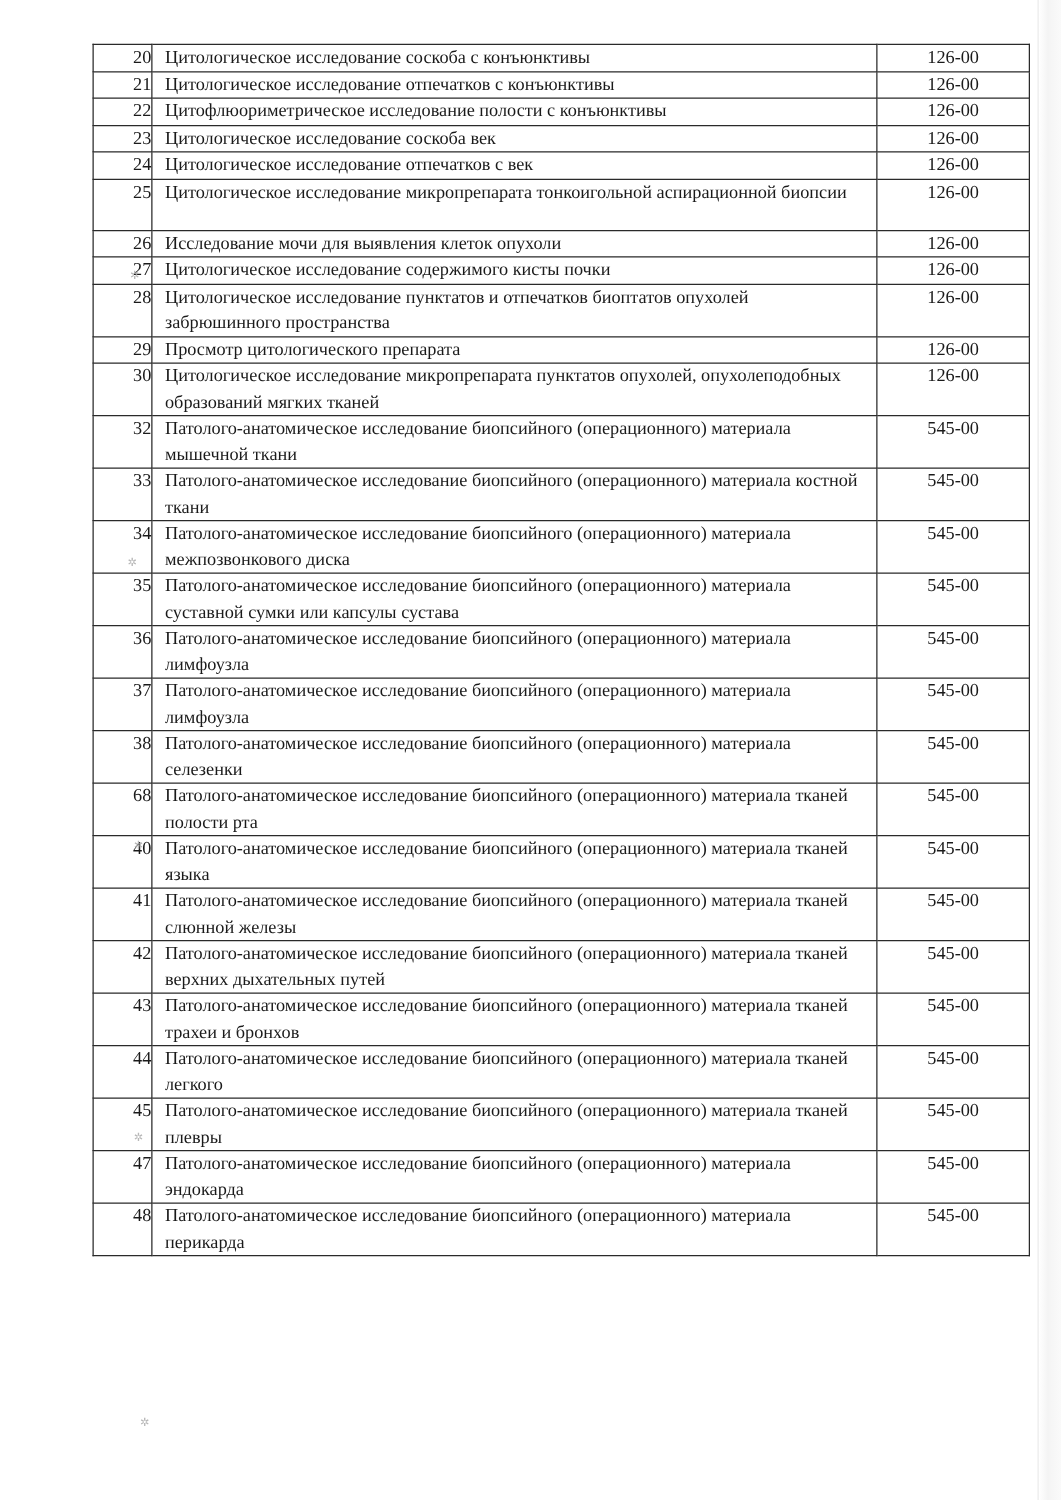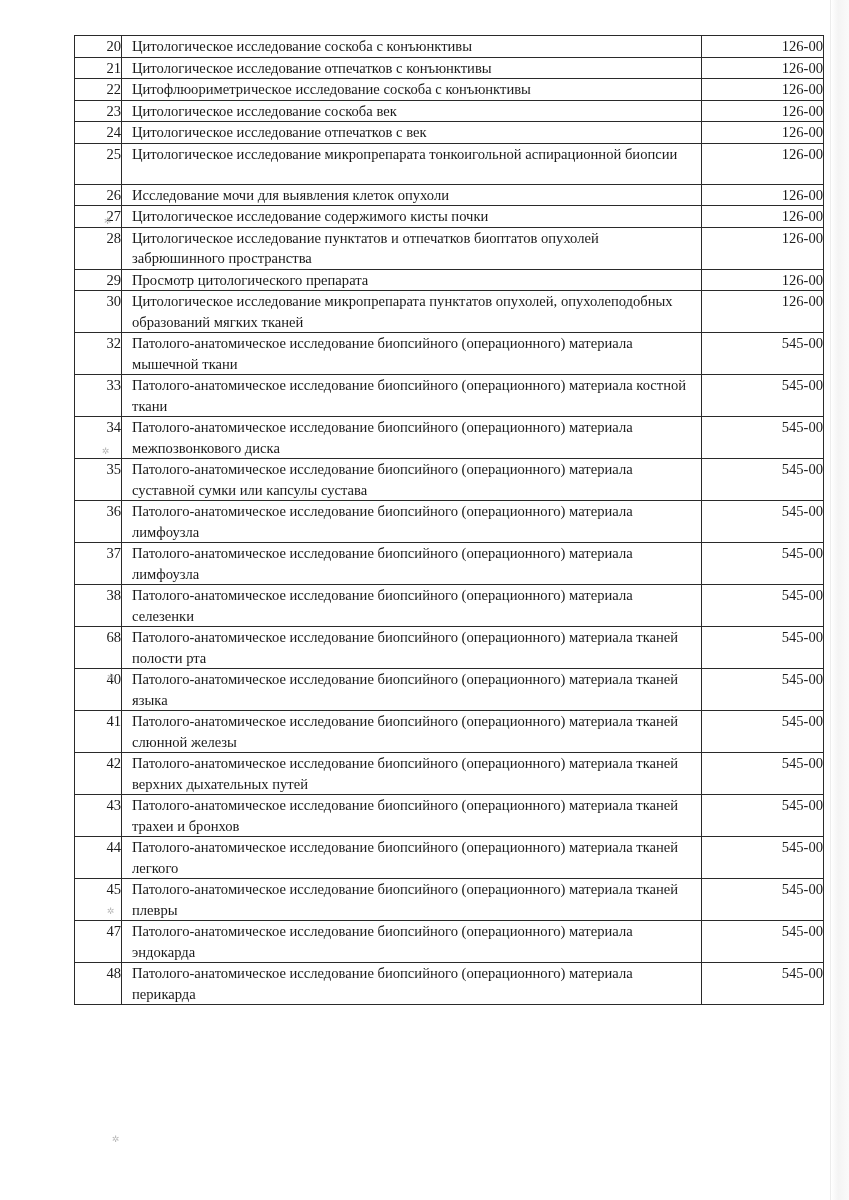--- a/index.html
+++ b/index.html
@@ -43,21 +43,21 @@
     width: 46px;
     text-align: right;
     padding-top: 0px;
   }
   td.col-name {
     padding-left: 10px !important;
     padding-right: 6px !important;
   }
   td.col-price {
     width: 121px;
-    text-align: right;
+    text-align: center;
   }
   tr.r1 td { height: 19.6px; }
   tr.r2 td { height: 40px; }
   .scan-speck {
     position: absolute;
     color: #b8b8b8;
     font-size: 9px;
     font-family: "DejaVu Sans", sans-serif;
   }
 </style>
@@ -73,21 +73,21 @@
         <td class="col-name">Цитологическое исследование соскоба с конъюнктивы</td>
         <td class="col-price">126-00</td>
       </tr>
       <tr class="r1">
         <td class="col-num">21</td>
         <td class="col-name">Цитологическое исследование отпечатков с конъюнктивы</td>
         <td class="col-price">126-00</td>
       </tr>
       <tr class="r1">
         <td class="col-num">22</td>
-        <td class="col-name">Цитофлюориметрическое исследование соскоба с конъюнктивы</td>
+        <td class="col-name">Цитофлюориметрическое исследование полости с конъюнктивы</td>
         <td class="col-price">126-00</td>
       </tr>
       <tr class="r1">
         <td class="col-num">23</td>
         <td class="col-name">Цитологическое исследование соскоба век</td>
         <td class="col-price">126-00</td>
       </tr>
       <tr class="r1">
         <td class="col-num">24</td>
         <td class="col-name">Цитологическое исследование отпечатков с век</td>

